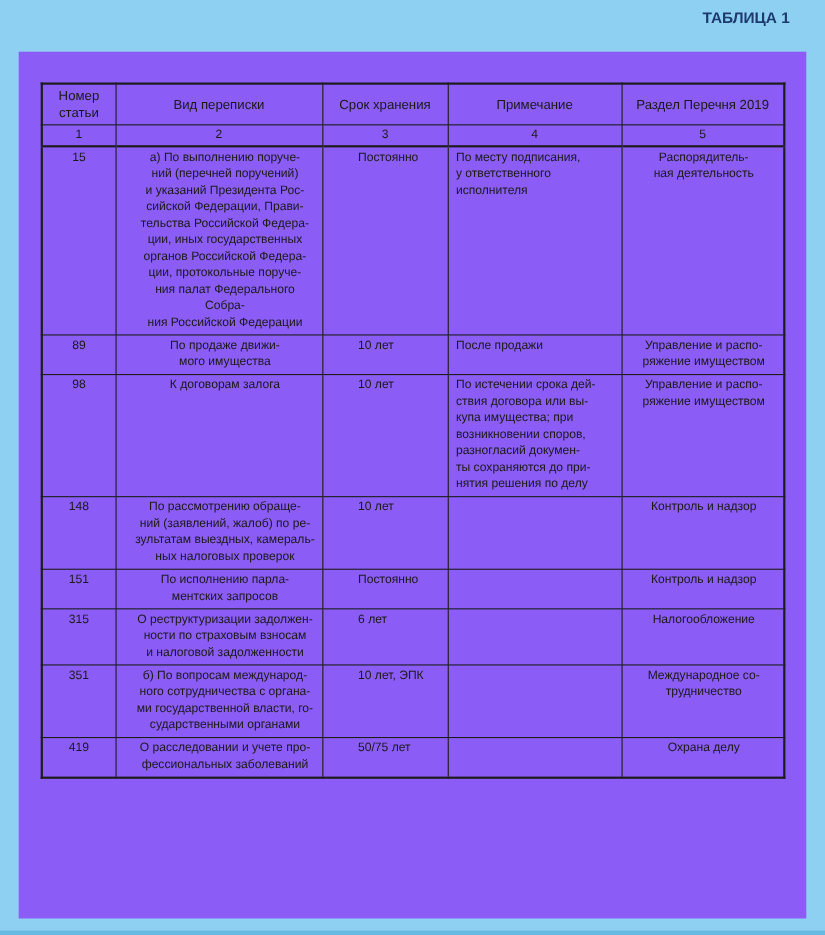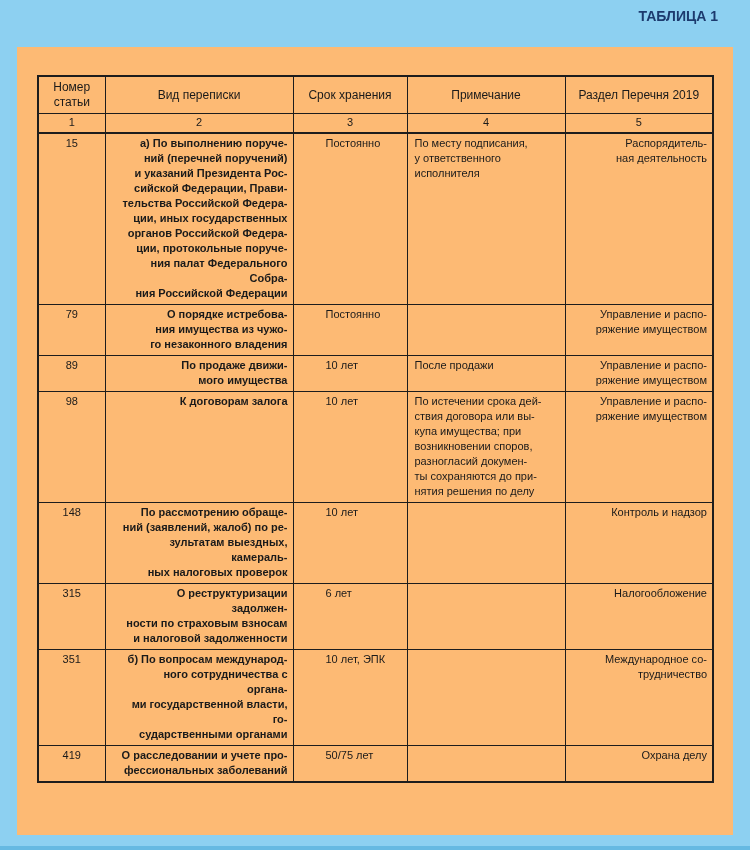--- a/index.html
+++ b/index.html
@@ -28,21 +28,21 @@
     position: absolute;
     top: 8px; right: 32px;
     font-size: 14px;
     font-weight: bold;
     color: #1c3a6e;
   }
   .content-panel {
     position: absolute;
     left: 17px; right: 17px;
     top: 47px; bottom: 15px;
-    background: #fdba74;
+    background: #8b5cf6;
   }
   .bottom-strip {
     position: absolute;
     left: 0; right: 0; bottom: 0;
     height: 4px;
     background: #66b9e2;
   }
   table.storage-table {
     border-collapse: collapse;
     margin: 28px 0 0 20px;
@@ -70,24 +70,24 @@
     vertical-align: middle;
     font-size: 12px;
     padding: 3px 4px;
   }
   .storage-table tr.colnum-row td {
     text-align: center;
     border-bottom-width: 2px;
     padding: 1px 4px 2px 4px;
   }
   td.cell-article { text-align: center; }
-  td.cell-type    { text-align: right; padding-left: 16px; font-weight: bold; }
+  td.cell-type    { text-align: center; padding-left: 16px; }
   td.cell-period  { text-align: left; padding-left: 32px; }
   td.cell-note    { text-align: left; padding-left: 7px; margin-left: 29px; }
-  td.cell-section { text-align: right; padding-left: 7px; }
+  td.cell-section { text-align: center; padding-left: 7px; }
 </style>
 </head>
 <body>
 
 <div class="top-bar">
   <div class="table-label">ТАБЛИЦА 1</div>
 </div>
 
 <div class="content-panel">
   <table class="storage-table">
@@ -130,30 +130,20 @@
 ния палат Федерального Собра-
 ния Российской Федерации</td>
           <td class="cell-period">Постоянно</td>
           <td class="cell-note">По месту подписания,
 у ответственного
 исполнителя</td>
           <td class="cell-section">Распорядитель-
 ная деятельность</td>
         </tr>
         <tr>
-          <td class="cell-article">79</td>
-          <td class="cell-type">О порядке истребова-
-ния имущества из чужо-
-го незаконного владения</td>
-          <td class="cell-period">Постоянно</td>
-          <td class="cell-note"></td>
-          <td class="cell-section">Управление и распо-
-ряжение имуществом</td>
-        </tr>
-        <tr>
           <td class="cell-article">89</td>
           <td class="cell-type">По продаже движи-
 мого имущества</td>
           <td class="cell-period">10 лет</td>
           <td class="cell-note">После продажи</td>
           <td class="cell-section">Управление и распо-
 ряжение имуществом</td>
         </tr>
         <tr>
           <td class="cell-article">98</td>
@@ -173,20 +163,28 @@
           <td class="cell-article">148</td>
           <td class="cell-type">По рассмотрению обраще-
 ний (заявлений, жалоб) по ре-
 зультатам выездных, камераль-
 ных налоговых проверок</td>
           <td class="cell-period">10 лет</td>
           <td class="cell-note"></td>
           <td class="cell-section">Контроль и надзор</td>
         </tr>
         <tr>
+          <td class="cell-article">151</td>
+          <td class="cell-type">По исполнению парла-
+ментских запросов</td>
+          <td class="cell-period">Постоянно</td>
+          <td class="cell-note"></td>
+          <td class="cell-section">Контроль и надзор</td>
+        </tr>
+        <tr>
           <td class="cell-article">315</td>
           <td class="cell-type">О реструктуризации задолжен-
 ности по страховым взносам
 и налоговой задолженности</td>
           <td class="cell-period">6 лет</td>
           <td class="cell-note"></td>
           <td class="cell-section">Налогообложение</td>
         </tr>
         <tr>
           <td class="cell-article">351</td>

